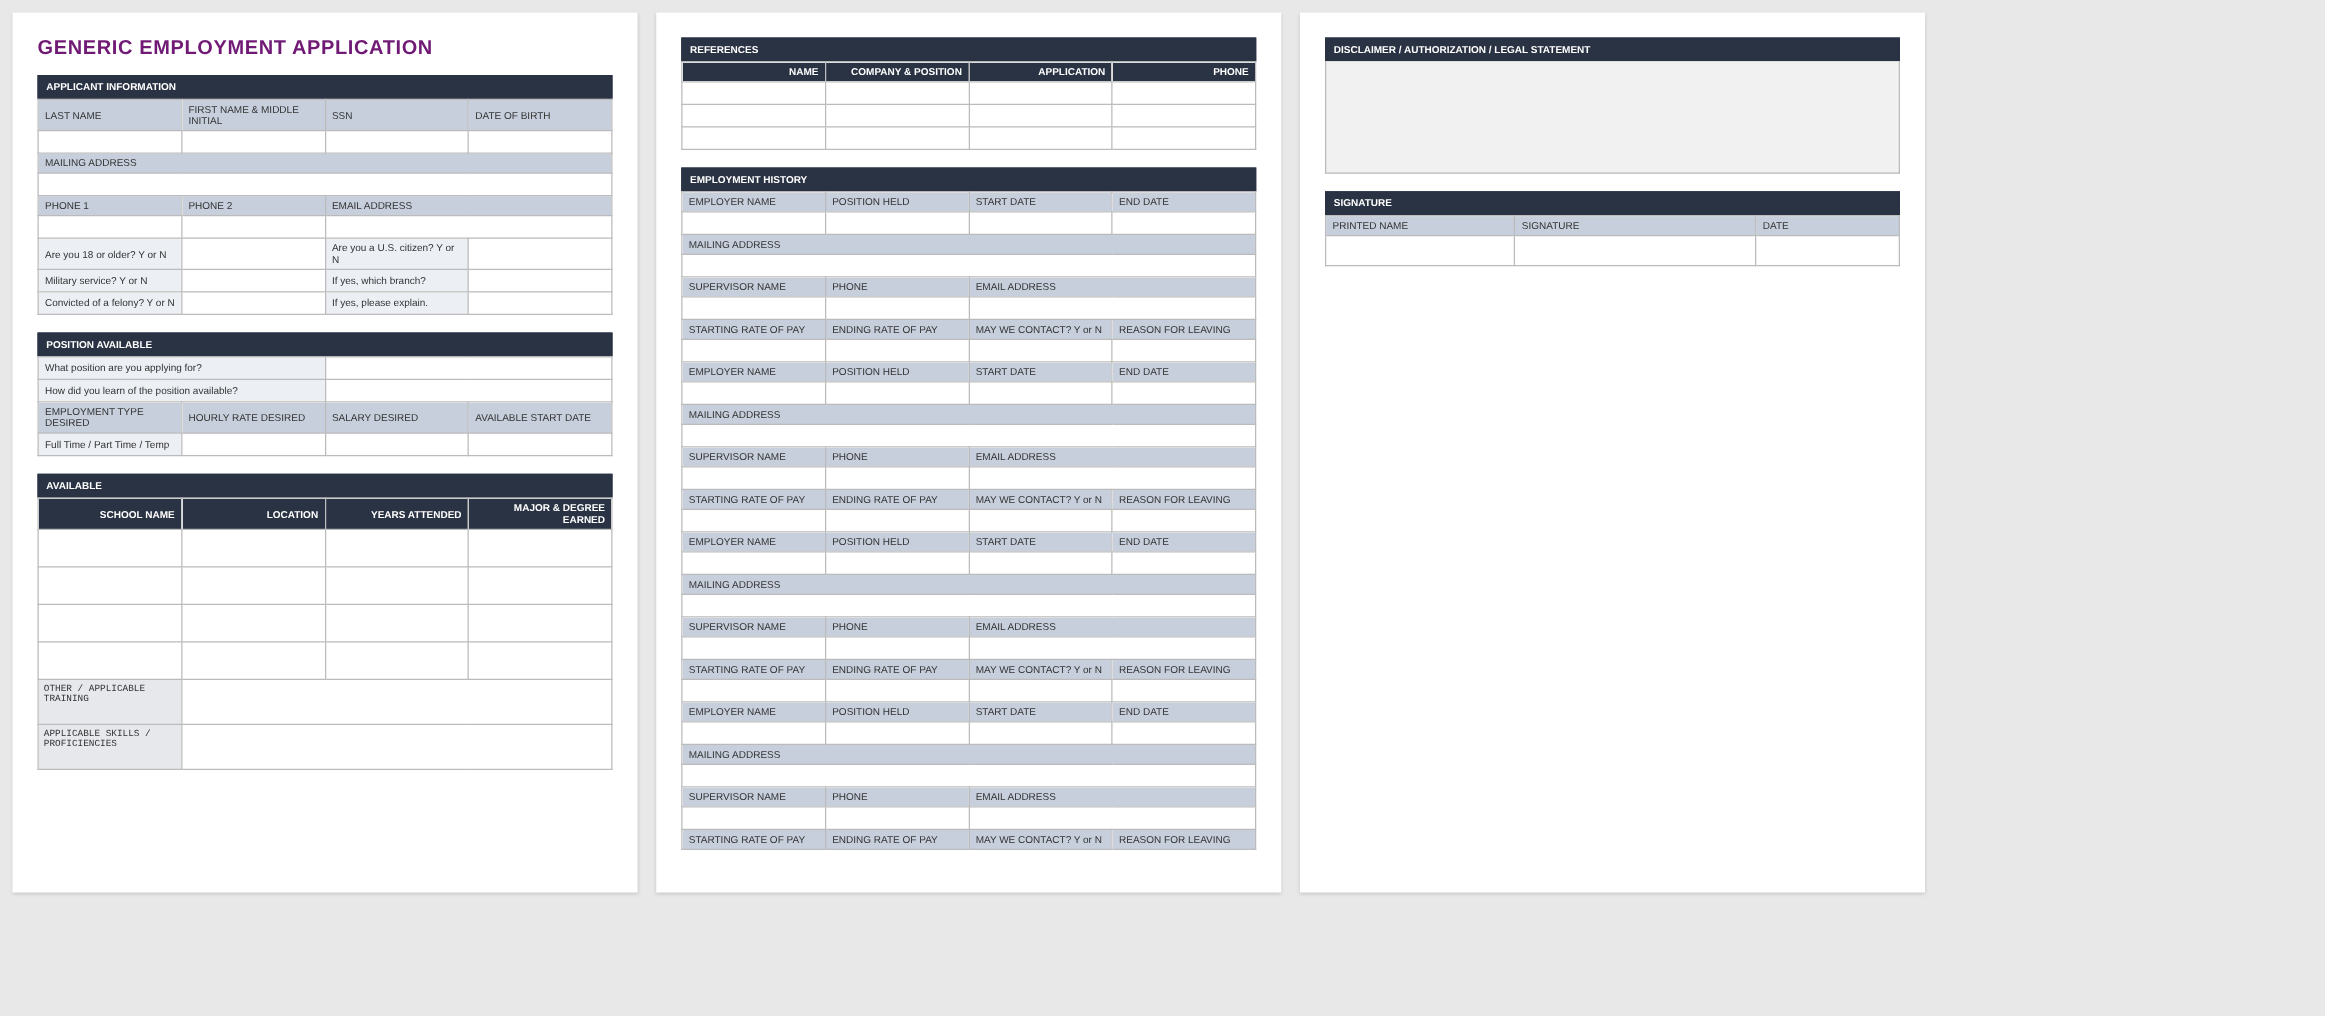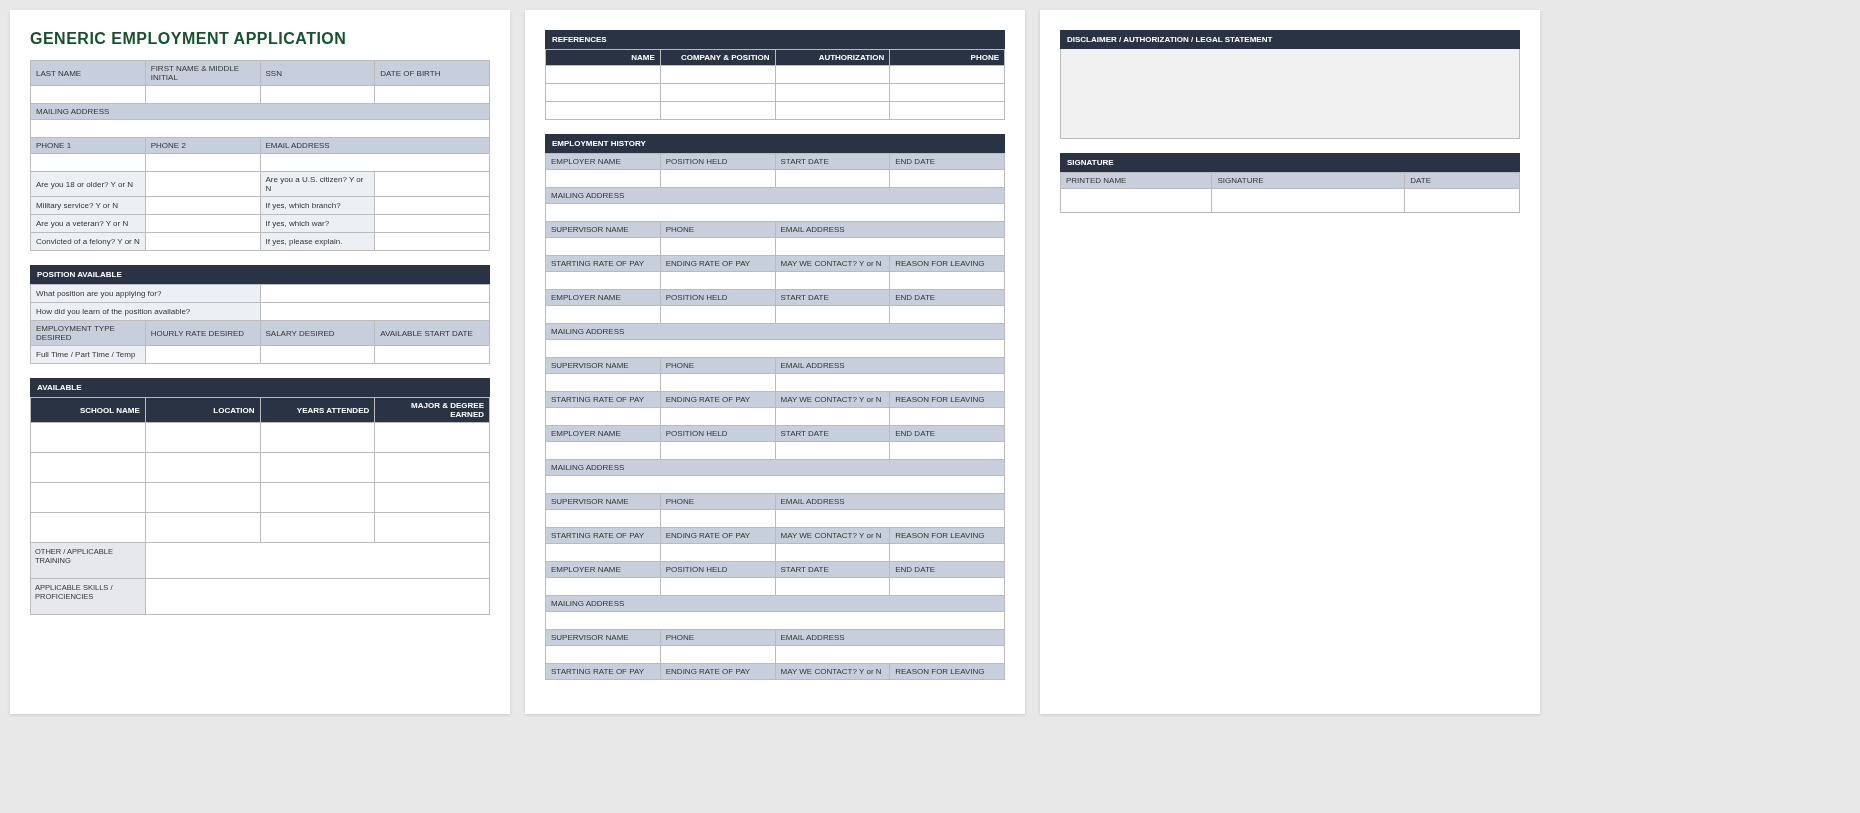--- a/index.html
+++ b/index.html
@@ -16,21 +16,21 @@
   .page {
     background: #fff;
     width: 500px;
     min-height: 680px;
     padding: 20px;
     box-shadow: 0 1px 3px rgba(0,0,0,0.15);
   }
   h1.form-title {
     font-size: 16px;
     font-weight: bold;
-    color: #14532d;
+    color: #701a75;
     letter-spacing: 0.5px;
     margin-bottom: 12px;
   }
   .section { margin-bottom: 14px; border-radius: 15px; }
   .black-bar {
     background: #2a3344;
     color: #fff;
     font-weight: bold;
     font-size: 8px;
     padding: 4px 6px;
@@ -62,29 +62,31 @@
     height: 90px;
     border-top: none;
   }
   .side-label {
     background: #e6e8ec;
     width: 70px;
     font-size: 7.5px;
     padding: 4px;
     vertical-align: top;
     height: 36px;
+    font-family: Liberation Mono, monospace;
   }
 </style>
 </head>
 <body>
 
 <div class="page">
   <h1 class="form-title">GENERIC EMPLOYMENT APPLICATION</h1>
 
   <div class="section">
+    <div class="black-bar">APPLICANT INFORMATION</div>
     <table>
       <tbody>
           <tr>
         <td class="hdr">LAST NAME</td>
         <td class="hdr">FIRST NAME &amp; MIDDLE INITIAL</td>
         <td class="hdr">SSN</td>
         <td class="hdr">DATE OF BIRTH</td>
       </tr>
       <tr>
         <td class="inp"></td>
@@ -114,26 +116,20 @@
         <td class="lbl">Are you a U.S. citizen?  Y or N</td>
         <td class="inp"></td>
       </tr>
       <tr>
         <td class="lbl">Military service?  Y or N</td>
         <td class="inp"></td>
         <td class="lbl">If yes, which branch?</td>
         <td class="inp"></td>
       </tr>
       <tr>
-        <td class="lbl">Are you a veteran?  Y or N</td>
-        <td class="inp"></td>
-        <td class="lbl">If yes, which war?</td>
-        <td class="inp"></td>
-      </tr>
-      <tr>
         <td class="lbl">Convicted of a felony?  Y or N</td>
         <td class="inp"></td>
         <td class="lbl">If yes, please explain.</td>
         <td class="inp"></td>
       </tr>
     </tbody>
       </table>
   </div>
 
   <div class="section">
@@ -213,21 +209,21 @@
 
 <div class="page">
 
   <div class="section">
     <div class="black-bar">REFERENCES</div>
     <table>
       <tbody>
           <tr>
         <th class="col-dark">NAME</th>
         <th class="col-dark">COMPANY &amp; POSITION</th>
-        <th class="col-dark">AUTHORIZATION</th>
+        <th class="col-dark">APPLICATION</th>
         <th class="col-dark">PHONE</th>
       </tr>
       <tr>
             <td class="inp"></td>
             <td class="inp"></td>
             <td class="inp"></td>
             <td class="inp"></td>
           </tr>
       <tr>
             <td class="inp"></td>

